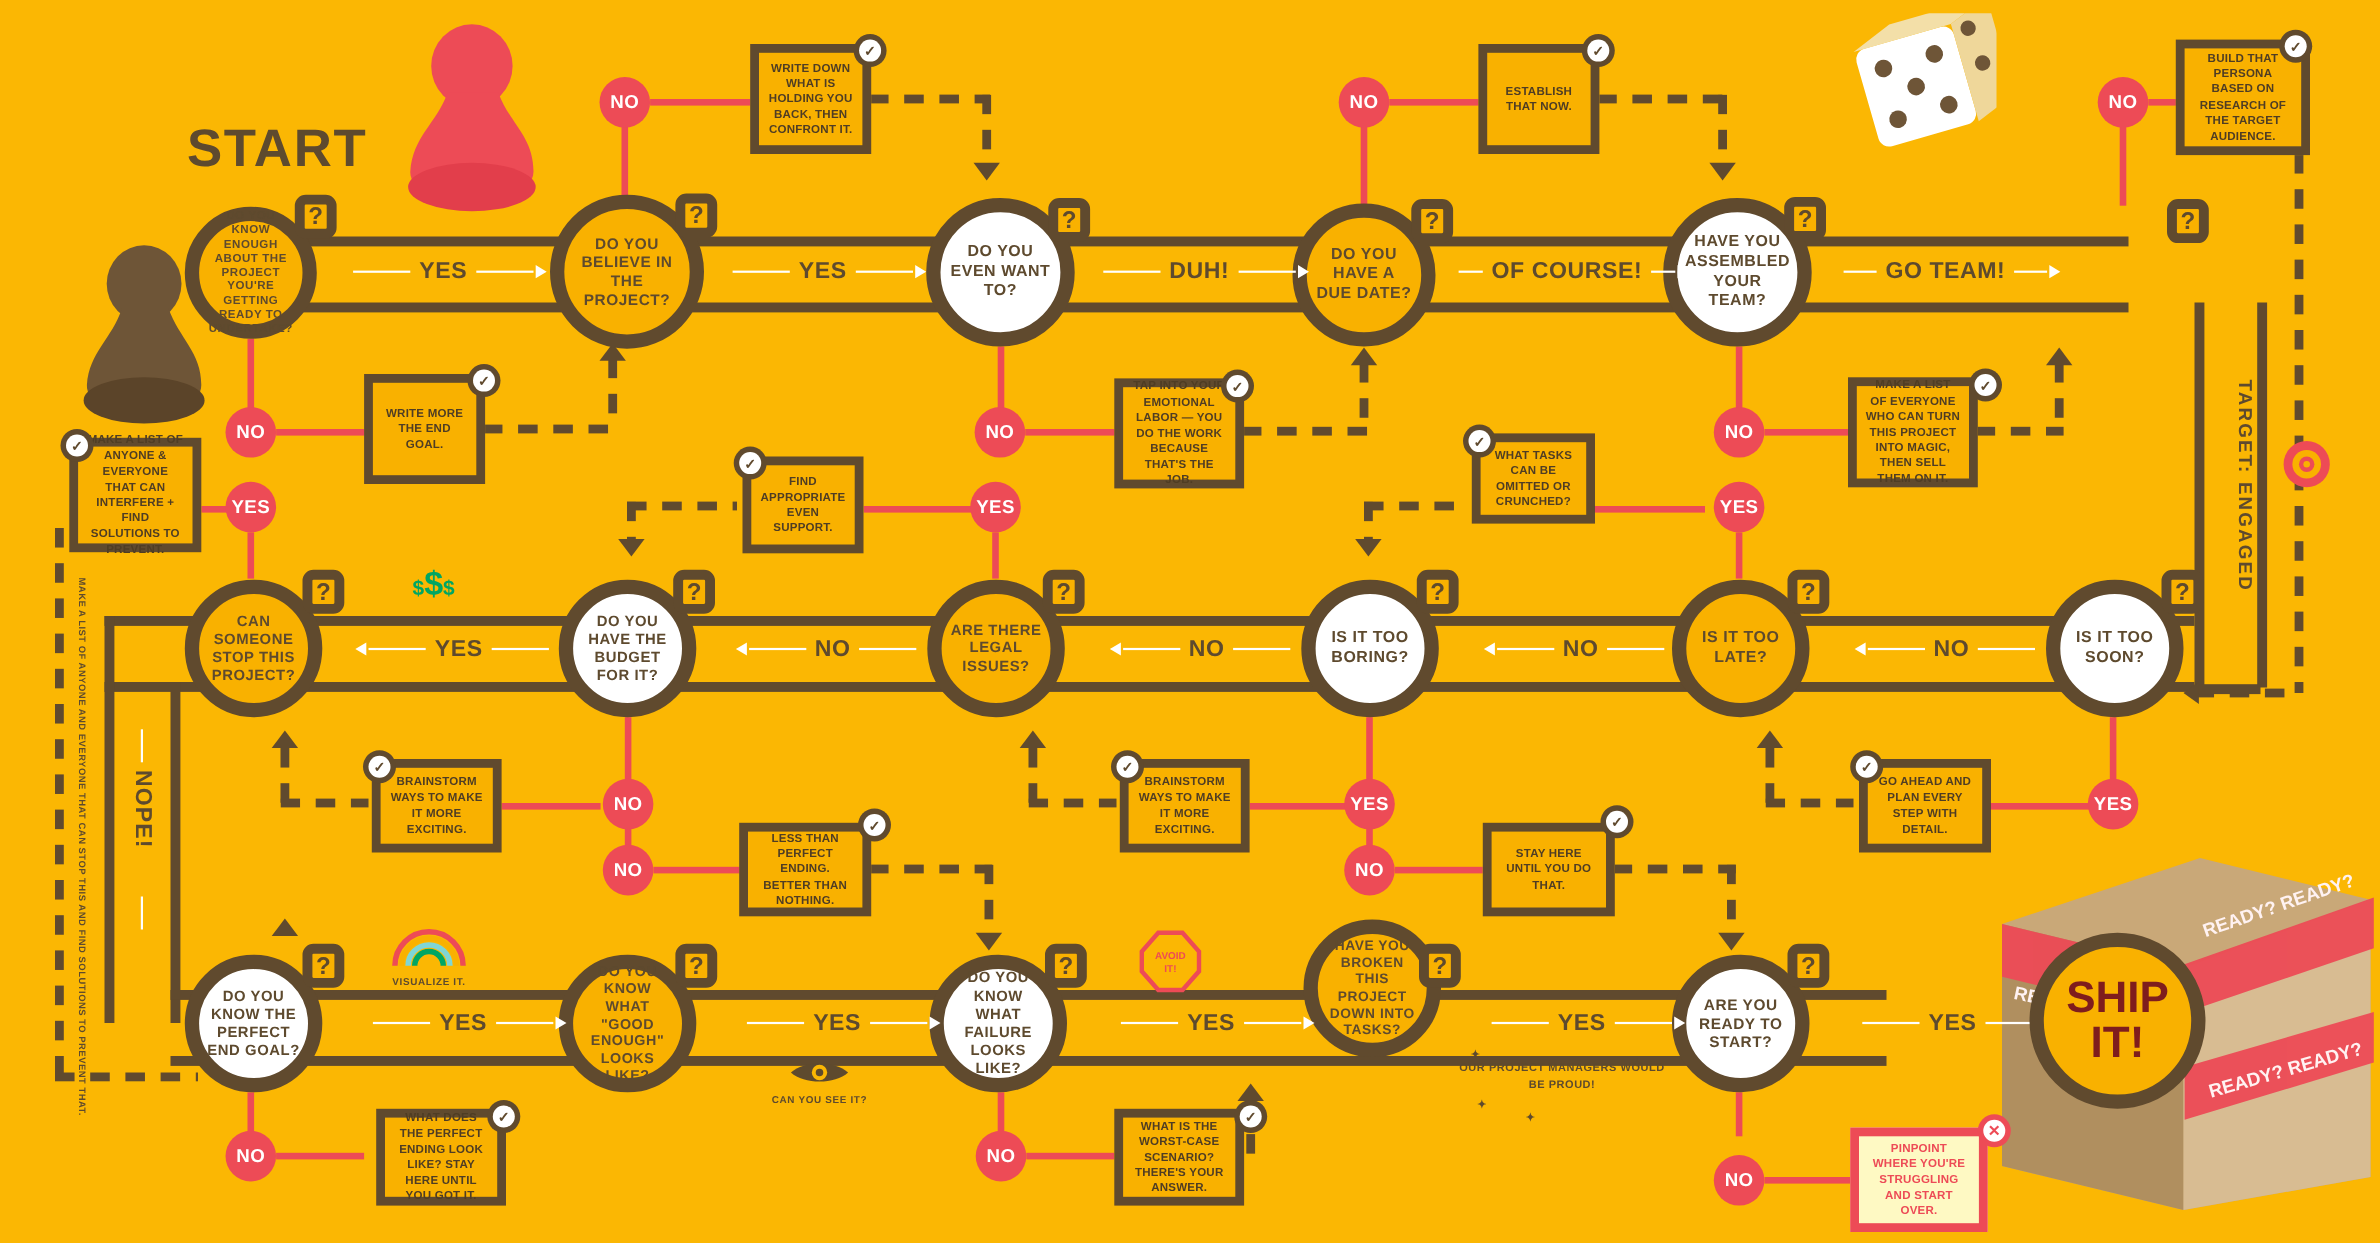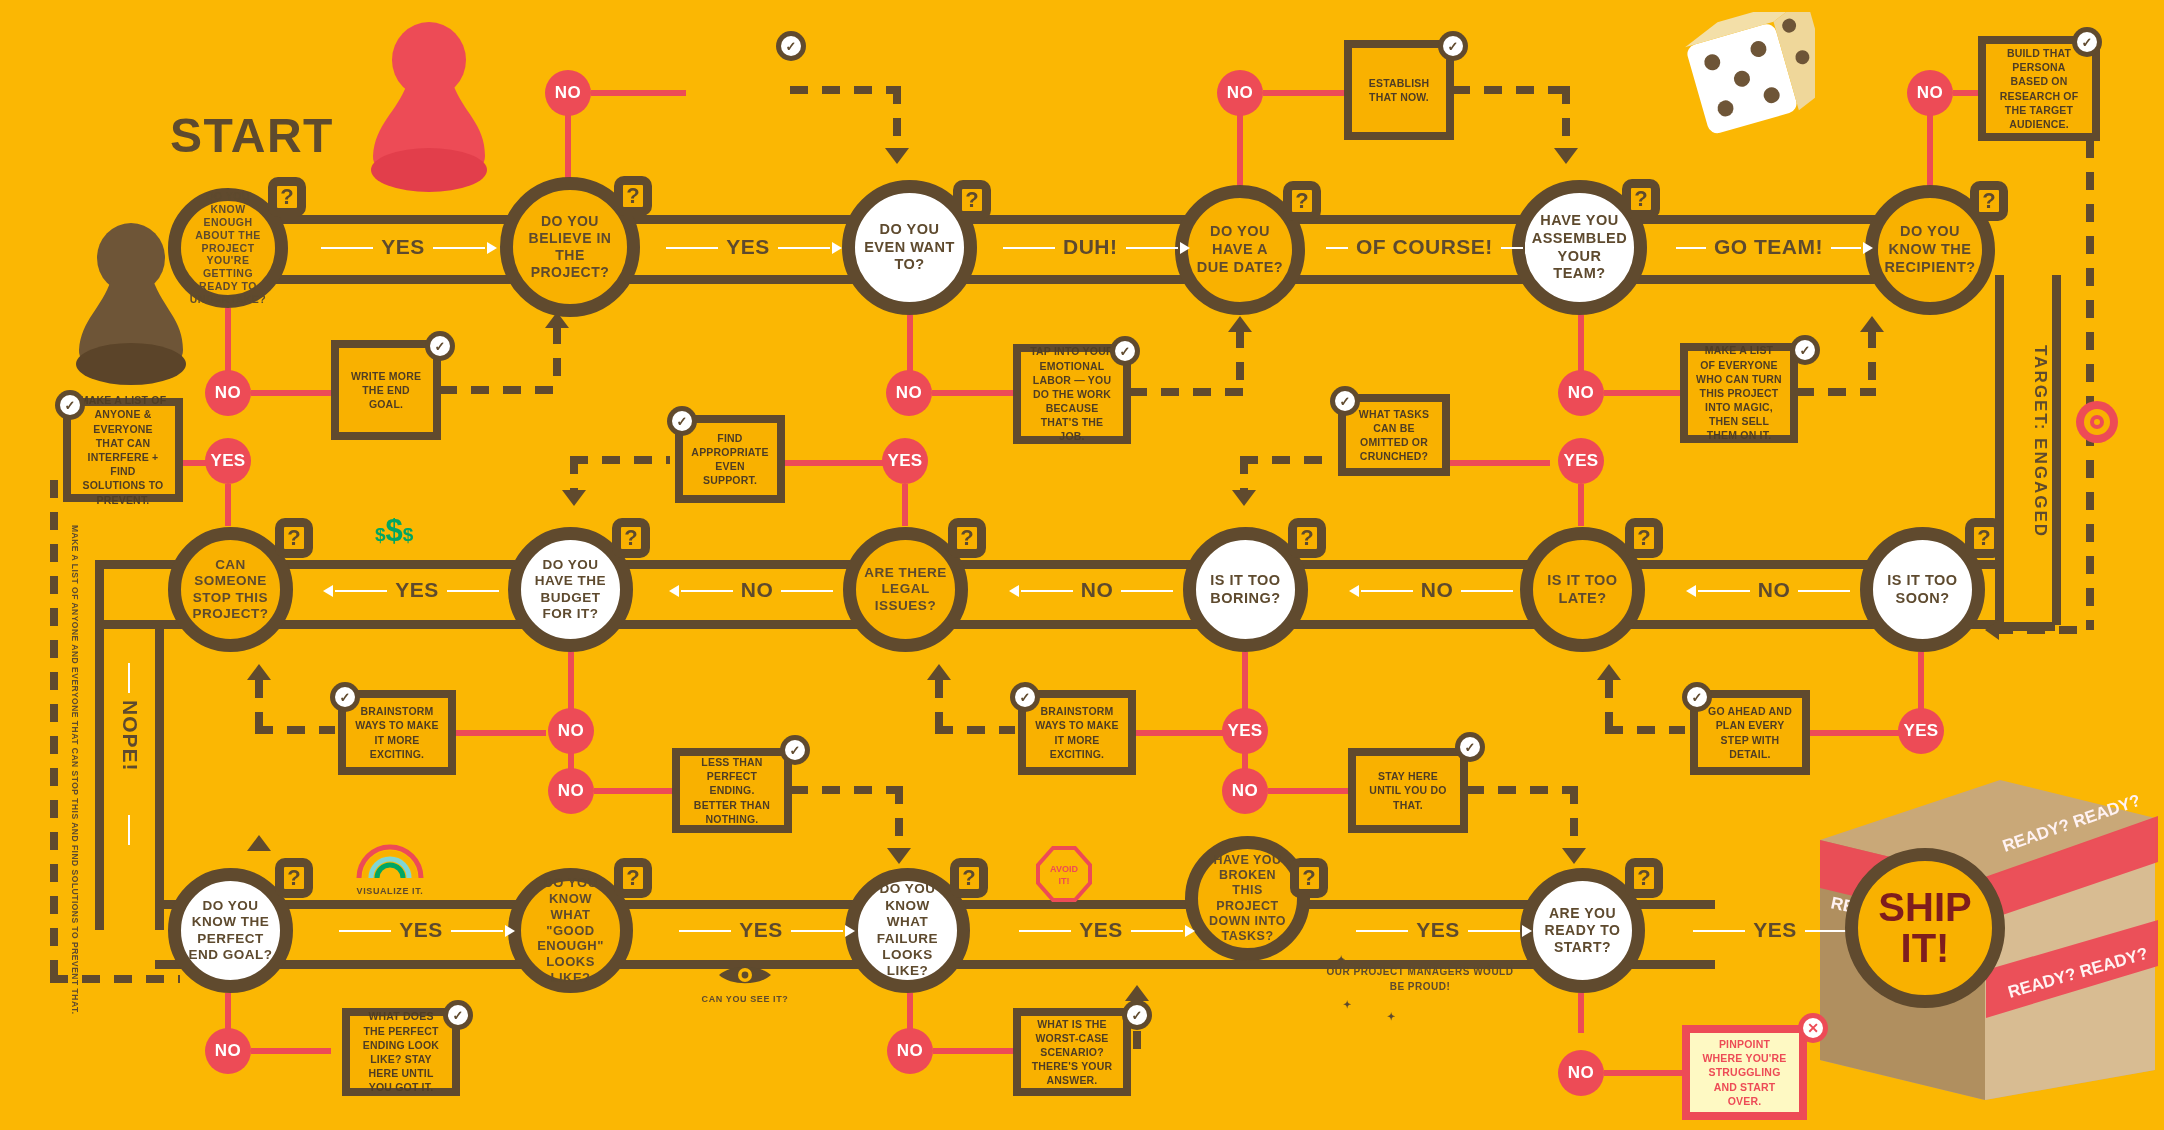--- a/index.html
+++ b/index.html
@@ -302,43 +302,43 @@
       <span>?</span>
     </div>
 
   <div class="node white" style="left:1512px;top:180px;width:135px;height:135px;font-size:14.5px;">
     <span>HAVE YOU ASSEMBLED YOUR TEAM?</span>
     </div>
   <div class="qbadge" style="left:1622px;top:179px;">
       <span>?</span>
     </div>
 
-  <div class="node" style="left:1865px;top:185px;width:130px;height:130px;font-size:14.5px;">
-    <span>DO YOU KNOW THE RECIPIENT?</span>
-    </div>
   <div class="qbadge" style="left:1970px;top:181px;">
       <span>?</span>
     </div>
 
   <div class="plabel" style="left:310px;top:235px;width:190px;">
     <span class="wline"></span><span>YES</span><span class="wline"></span><span class="wtip"></span></div>
   <div class="plabel" style="left:655px;top:235px;width:190px;">
     <span class="wline"></span><span>YES</span><span class="wline"></span><span class="wtip"></span></div>
   <div class="plabel" style="left:995px;top:235px;width:190px;">
     <span class="wline"></span><span>DUH!</span><span class="wline"></span><span class="wtip"></span></div>
   <div class="plabel" style="left:1318px;top:235px;width:205px;">
     <span class="wline" style="width:22px;"></span><span>OF COURSE!</span><span class="wline" style="width:22px;"></span><span class="wtip"></span></div>
   <div class="plabel" style="left:1668px;top:235px;width:200px;">
     <span class="wline" style="width:30px;"></span><span>GO TEAM!</span><span class="wline" style="width:30px;"></span><span class="wtip"></span></div>
 
   <div class="pinkV" style="left:565px;top:92px;height:95px;"></div>
   <div class="pill" style="left:545px;top:70px;">
       <span>NO</span>
     </div>
   <div class="pinkH" style="left:591px;top:90px;width:95px;"></div>
+  <div class="note" style="left:682px;top:40px;width:110px;height:100px;">
+    <span>WRITE DOWN WHAT IS HOLDING YOU BACK, THEN CONFRONT IT.</span>
+    </div>
   <div class="check" style="left:776px;top:31px;">
       <span class="inner">✓</span>
     </div>
   <div class="dashH" style="left:790px;top:86px;width:110px;"></div>
   <div class="dashV" style="left:893px;top:86px;height:62px;"></div>
   <div class="arrowDown" style="left:885px;top:148px;"></div>
 
   <div class="pinkV" style="left:1237px;top:92px;height:95px;"></div>
   <div class="pill" style="left:1217px;top:70px;">
       <span>NO</span>

